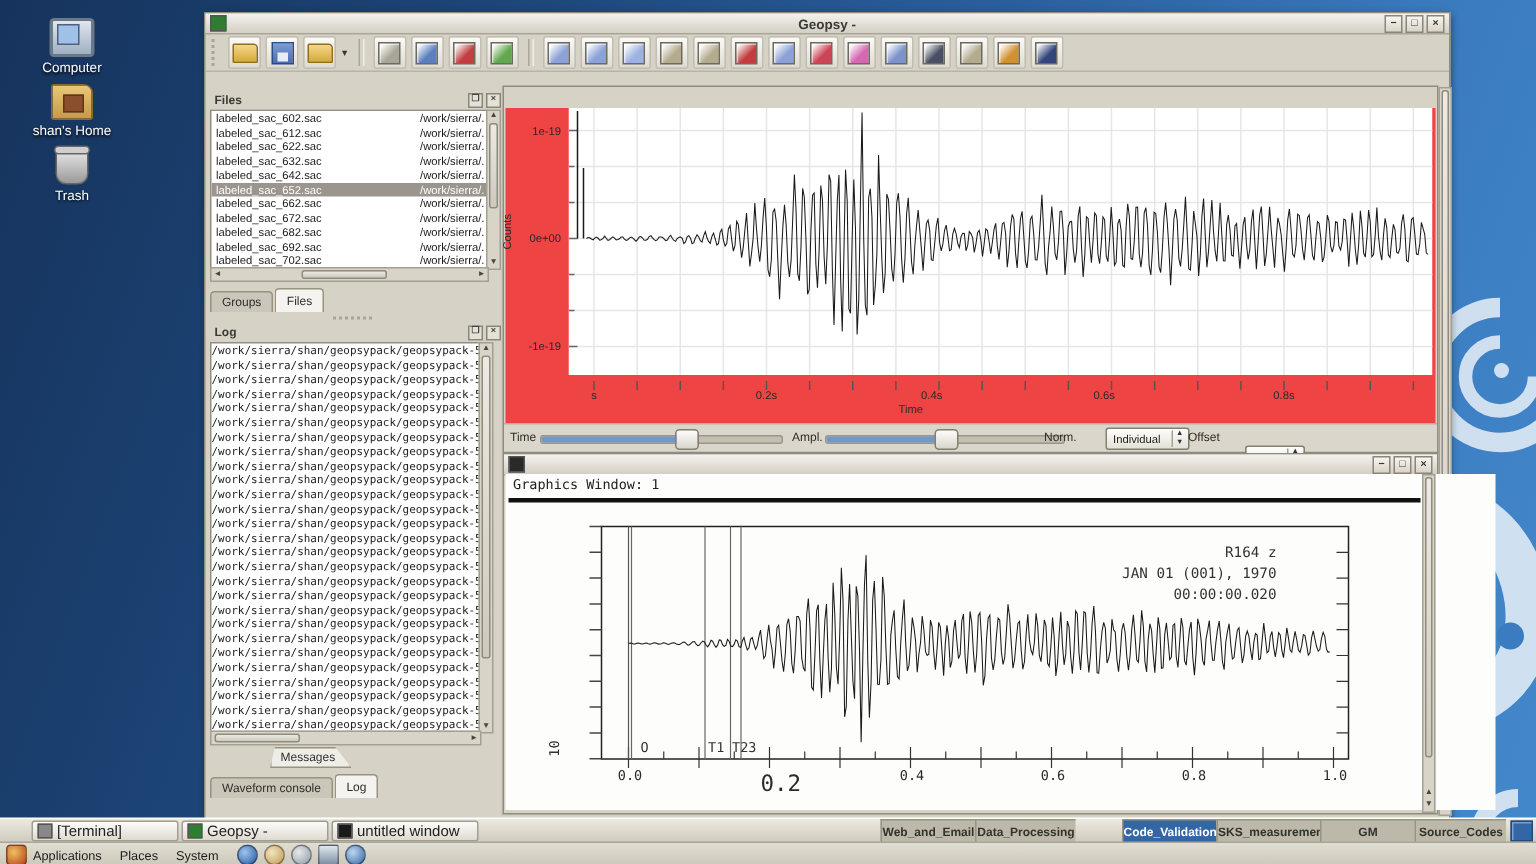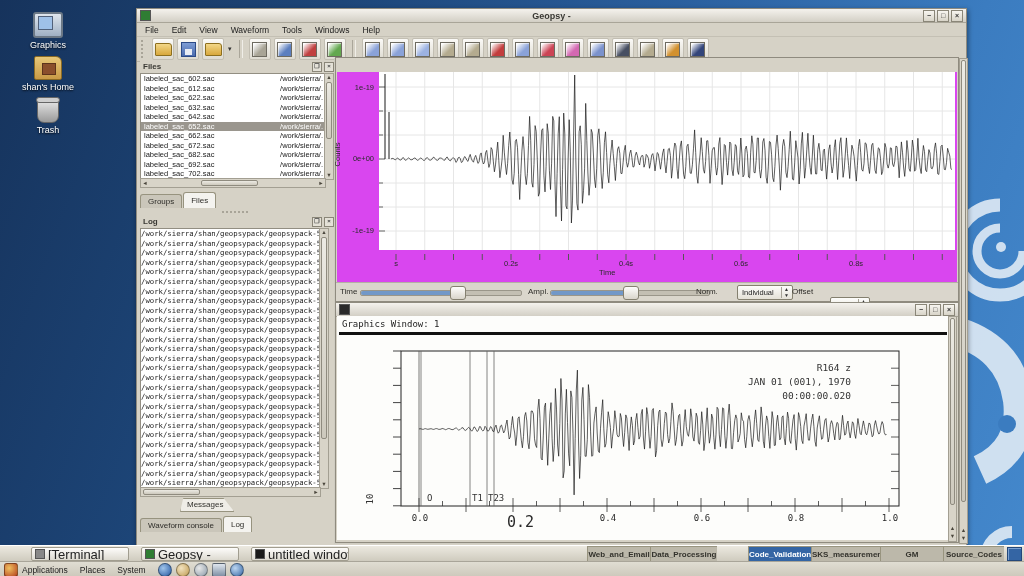--- a/index.html
+++ b/index.html
@@ -62,22 +62,22 @@
   
   #ctrl{position:absolute;left:0;right:0;bottom:0;height:18px;background:#dad6cc;border-top:1px solid #b4b0a4;font-size:8px;color:#2e2d29;}
   .groove{position:absolute;top:7px;height:4px;border-radius:2px;background:#c3bfb3;border:1px solid #9a968a;}
   .groove .fill{position:absolute;left:0;top:0;bottom:0;background:#7298c8;border-radius:2px;}
   .handle{position:absolute;top:-5px;width:14px;height:12px;background:linear-gradient(#fdfdfb,#d9d5cb);border:1px solid #84806f;border-radius:3px;}
   .combo{position:absolute;top:2px;height:13px;background:linear-gradient(#fdfdfb,#e4e1d7);border:1px solid #84806f;border-radius:2px;font-size:7.5px;line-height:13px;padding-left:4px;color:#222;}
   .combo .spin{position:absolute;right:1px;top:1px;bottom:1px;width:9px;border-left:1px solid #a6a296;font-size:5px;line-height:5.5px;text-align:center;color:#333;}
   
   #tb1{position:absolute;left:0;right:0;top:545px;height:16px;background:linear-gradient(#ece9e0,#cdc9bc);border-top:1px solid #fff;display:flex;align-items:center;}
   #tb2{position:absolute;left:0;right:0;top:561px;height:15px;background:linear-gradient(#e0ddd2,#ccc8bb);border-top:1px solid #a9a599;display:flex;align-items:center;font-size:8.5px;color:#1d1d1d;}
-  .taskbtn{height:12px;margin-left:12px;width:90px;border:1px solid #a19d8f;border-radius:2px;background:linear-gradient(#fdfcfa,#dddad0);
-    display:flex;align-items:center;font-size:13px;color:#222;padding:0 3px;gap:3px;white-space:nowrap;overflow:hidden;}
+  .taskbtn{height:12px;margin-left:2px;width:90px;border:1px solid #a19d8f;border-radius:2px;background:linear-gradient(#fdfcfa,#dddad0);
+    display:flex;align-items:center;font-size:10px;color:#222;padding:0 3px;gap:3px;white-space:nowrap;overflow:hidden;}
   .tk-ic{width:8px;height:8px;border:1px solid #555;flex:none;}
   .wstab{height:15px;line-height:15px;text-align:center;font-size:8px;font-weight:bold;color:#33322c;background:#bcb8aa;border-left:1px solid #98947f;border-top:1px solid #98947f;}
   .wstab.active{background:#3465a4;color:#fff;margin-left:31px;}
   .menu-word{margin-right:12px;}
   .launch{width:12px;height:12px;border-radius:50%;margin-right:4px;border:1px solid rgba(0,0,0,.35);}
   svg text{font-family:"DejaVu Sans Mono",monospace;}
 </style>
 </head>
 <body>
 
@@ -91,21 +91,21 @@
       <path d="M950 330 Q1010 345 1018 400 Q1024 450 980 470" stroke-width="30"></path>
       <path d="M1012 560 A52 52 0 1 0 1064 612" stroke-width="22"></path>
       <path d="M1012 532 A26 26 0 1 0 1038 558" stroke-width="12"></path>
     </g>
     <circle cx="1007" cy="424" r="9" fill="#3b7cc0"></circle>
   </svg>
 
   <div id="desktop-icons">
       <div class="dicon" style="left: 10px; top: 12px;">
         <div class="art art-computer"></div>
-        <div>Graphics</div>
+        <div>Computer</div>
       </div>
       <div class="dicon" style="left: 10px; top: 56px;">
         <div class="art art-home"></div>
         <div>shan's Home</div>
       </div>
       <div class="dicon" style="left: 10px; top: 99px;">
         <div class="art art-trash"></div>
         <div>Trash</div>
       </div>
     </div>
@@ -113,29 +113,20 @@
   <div class="window" id="geopsy" style="left:136px;top:8px;width:829px;height:537px;">
     <div class="titlebar">
       <span class="t-ic"></span>
       <span class="t-title">Geopsy -</span>
       <span class="t-btns">
         <span class="t-btn">−</span>
         <span class="t-btn">□</span>
         <span class="t-btn">×</span>
       </span>
     </div>
-    <div id="menubar">
-        <span>File</span>
-        <span>Edit</span>
-        <span>View</span>
-        <span>Waveform</span>
-        <span>Tools</span>
-        <span>Windows</span>
-        <span>Help</span>
-      </div>
     <div id="toolbar">
         <span class="thandle"></span>
         <span class="tbtn">
           <span class="ic-open"></span>
         </span>
         <span class="tbtn">
           <span class="ic-save"></span>
         </span>
         <span class="tbtn">
           <span class="ic-import"></span>
@@ -321,21 +312,21 @@
 
     <div class="abs" style="left:197px;top:49px;width:630px;height:486px;background:#cfccc1;"></div>
 
     <div class="sb" style="left:822px;top:49px;width:7px;height:484px;">
       <span class="thumb" style="left:1px;right:1px;top:1px;height:440px;"></span>
       <span class="ar" style="bottom:9px;">▲</span>
         <span class="ar" style="bottom:1px;">▼</span>
     </div>
 
     <div class="window" style="left:198px;top:48px;width:622px;height:243px;box-shadow:none;">
-      <div class="abs" style="left:1px;top:14px;width:620px;height:210px;background:#d946ef;">
+      <div class="abs" style="left:1px;top:14px;width:620px;height:210px;background:#ef4444;">
         <span class="plot-label" style="left:-11px;top:78px;transform:rotate(-90deg);">Counts</span>
         <span class="plot-label" id="yt0" style="right:583px;top:11px;">1e-19</span>
         <span class="plot-label" id="yt1" style="right:583px;top:82px;">0e+00</span>
         <span class="plot-label" id="yt2" style="right:583px;top:154px;">-1e-19</span>
         <svg id="plot1" width="576" height="196" style="position:absolute;left:42px;top:0;">
             <rect x="0" y="0" width="576" height="178" fill="#ffffff"></rect>
             <line x1="17" y1="0" x2="17" y2="178" stroke="#e6e6e6" stroke-width="1"></line>
             <line x1="45.75" y1="0" x2="45.75" y2="178" stroke="#e6e6e6" stroke-width="1"></line>
             <line x1="74.5" y1="0" x2="74.5" y2="178" stroke="#e6e6e6" stroke-width="1"></line>
             <line x1="103.25" y1="0" x2="103.25" y2="178" stroke="#e6e6e6" stroke-width="1"></line>
@@ -389,22 +380,22 @@
             <line x1="505.75" y1="182" x2="505.75" y2="188" stroke="#555" stroke-width="1"></line>
             <line x1="534.5" y1="182" x2="534.5" y2="188" stroke="#555" stroke-width="1"></line>
             <line x1="563.25" y1="182" x2="563.25" y2="188" stroke="#555" stroke-width="1"></line>
             <line x1="6" y1="87" x2="6" y2="2" stroke="#1a1a1a" stroke-width="1"></line>
             <line x1="10" y1="87" x2="10" y2="40" stroke="#1a1a1a" stroke-width="1"></line>
             <path d="M12,87L12.0,87.0L13.1,86.4L14.2,86.5L15.3,87.3L16.4,87.9L17.5,86.7L18.6,86.1L19.7,86.8L20.8,88.1L21.9,87.9L23.0,86.9L24.1,85.4L25.2,86.8L26.3,88.3L27.4,87.8L28.5,86.8L29.6,85.9L30.7,86.7L31.8,87.9L32.9,87.7L34.0,87.2L35.1,86.0L36.2,86.0L37.3,87.4L38.4,88.3L39.5,87.8L40.6,86.8L41.7,86.0L42.8,86.6L43.9,87.7L45.0,88.8L46.1,87.6L47.2,86.0L48.3,85.7L49.4,86.7L50.5,88.2L51.6,88.1L52.7,87.5L53.8,85.7L54.9,85.1L56.0,86.6L57.1,87.8L58.2,88.4L59.3,87.8L60.4,86.0L61.5,86.0L62.6,86.1L63.7,87.2L64.8,88.4L65.9,88.0L67.0,86.0L68.1,84.9L69.2,86.8L70.3,88.3L71.4,88.9L72.5,87.0L73.6,86.1L74.7,86.0L75.8,86.9L76.9,90.4L78.0,89.3L79.1,85.9L80.2,85.2L81.3,86.7L82.4,90.5L83.5,89.7L84.6,86.6L85.7,84.5L86.8,86.0L87.9,88.4L89.0,89.4L90.1,85.2L91.2,82.4L92.3,86.5L93.4,88.9L94.5,90.2L95.6,85.6L96.7,83.4L97.8,87.2L98.9,91.4L100.0,90.3L101.1,82.8L102.2,80.9L103.3,88.2L104.4,92.0L105.5,90.3L106.6,80.6L107.7,78.4L108.8,87.9L109.9,95.4L111.0,91.6L112.1,75.6L113.2,77.6L114.3,89.1L115.4,99.8L116.5,92.9L117.6,81.2L118.7,70.1L119.8,88.7L120.9,105.7L122.0,97.1L123.1,86.9L124.2,63.3L125.3,80.1L126.4,93.0L127.5,102.5L128.6,91.7L129.7,73.4L130.8,60.0L131.9,78.9L133.0,107.8L134.1,112.4L135.2,101.5L136.3,69.3L137.4,67.4L138.5,75.7L139.6,102.7L140.7,127.5L141.8,101.6L142.9,79.1L144.0,64.6L145.1,77.9L146.2,103.1L147.3,112.6L148.4,101.6L149.5,73.3L150.6,44.4L151.7,68.3L152.8,110.3L153.9,115.2L155.0,92.4L156.1,53.6L157.2,59.3L158.3,87.6L159.4,124.2L160.5,121.0L161.6,82.0L162.7,58.2L163.8,56.7L164.9,103.8L166.0,119.9L167.1,94.5L168.2,51.7L169.3,61.2L170.4,98.8L171.5,117.5L172.6,91.2L173.7,44.4L174.8,48.9L175.9,107.5L177.0,144.6L178.1,101.7L179.2,61.9L180.3,44.7L181.4,113.3L182.5,149.0L183.6,97.3L184.7,41.1L185.8,62.0L186.9,133.8L188.0,136.9L189.1,87.0L190.2,47.7L191.3,79.9L192.4,151.0L193.5,128.1L194.6,63.9L195.7,3.0L196.8,87.3L197.9,131.7L199.0,138.1L200.1,59.8L201.2,53.8L202.3,72.8L203.4,131.3L204.5,118.7L205.6,96.8L206.7,31.4L207.8,68.4L208.9,101.0L210.0,123.3L211.1,110.2L212.2,57.4L213.3,60.9L214.4,82.0L215.5,107.1L216.6,115.7L217.7,96.7L218.8,63.2L219.9,56.8L221.0,72.7L222.1,101.1L223.2,116.5L224.3,100.3L225.4,70.7L226.5,59.8L227.6,80.6L228.7,102.8L229.8,110.8L230.9,91.7L232.0,78.8L233.1,68.0L234.2,81.4L235.3,94.4L236.4,108.5L237.5,91.6L238.6,77.1L239.7,74.7L240.8,81.4L241.9,101.3L243.0,101.6L244.1,90.7L245.2,78.7L246.3,73.3L247.4,89.5L248.5,95.2L249.6,90.6L250.7,81.5L251.8,78.1L252.9,85.7L254.0,95.1L255.1,94.5L256.2,83.9L257.3,80.2L258.4,83.8L259.5,90.4L260.6,93.0L261.7,85.8L262.8,83.5L263.9,83.7L265.0,95.2L266.1,91.6L267.2,82.4L268.3,83.7L269.4,86.4L270.5,96.3L271.6,90.8L272.7,83.1L273.8,81.6L274.9,87.9L276.0,98.9L277.1,90.5L278.2,80.6L279.3,81.7L280.4,89.0L281.5,97.2L282.6,89.3L283.7,80.9L284.8,76.9L285.9,92.2L287.0,100.9L288.1,89.3L289.2,77.3L290.3,76.3L291.4,83.5L292.5,106.2L293.6,96.1L294.7,79.0L295.8,71.0L296.9,73.9L298.0,96.6L299.1,106.6L300.2,89.3L301.3,74.0L302.4,68.9L303.5,85.1L304.6,102.2L305.7,106.7L306.8,94.4L307.9,74.2L309.0,72.2L310.1,83.5L311.2,101.1L312.3,101.4L313.4,92.8L314.5,76.2L315.6,57.9L316.7,80.3L317.8,103.8L318.9,111.3L320.0,93.1L321.1,82.0L322.2,65.7L323.3,79.5L324.4,97.3L325.5,101.2L326.6,89.7L327.7,68.9L328.8,68.7L329.9,83.4L331.0,111.3L332.1,96.7L333.2,78.8L334.3,75.8L335.4,75.6L336.5,93.8L337.6,103.1L338.7,95.3L339.8,72.0L340.9,65.6L342.0,92.2L343.1,112.6L344.2,98.0L345.3,72.5L346.4,73.6L347.5,90.5L348.6,103.1L349.7,88.4L350.8,70.0L351.9,71.7L353.0,97.7L354.1,103.7L355.2,90.3L356.3,72.6L357.4,74.4L358.5,98.7L359.6,102.4L360.7,87.7L361.8,66.0L362.9,81.9L364.0,104.9L365.1,102.8L366.2,77.2L367.3,74.1L368.4,81.6L369.5,105.0L370.6,105.9L371.7,80.2L372.8,63.8L373.9,72.2L375.0,100.4L376.1,100.9L377.2,88.4L378.3,66.1L379.4,66.0L380.5,97.5L381.6,106.1L382.7,96.8L383.8,69.9L384.9,66.5L386.0,78.2L387.1,105.2L388.2,111.3L389.3,94.9L390.4,69.5L391.5,70.3L392.6,82.8L393.7,105.7L394.8,109.7L395.9,94.3L397.0,73.0L398.1,63.1L399.2,76.5L400.3,94.0L401.4,118.2L402.5,96.9L403.6,74.0L404.7,67.4L405.8,74.7L406.9,100.3L408.0,105.6L409.1,94.5L410.2,77.7L411.3,59.2L412.4,82.2L413.5,107.2L414.6,108.0L415.7,90.9L416.8,68.7L417.9,77.2L419.0,85.9L420.1,112.0L421.2,97.7L422.3,71.9L423.4,60.3L424.5,85.0L425.6,106.2L426.7,95.4L427.8,77.7L428.9,61.3L430.0,82.2L431.1,95.3L432.2,102.3L433.3,84.0L434.4,63.2L435.5,84.1L436.6,101.9L437.7,102.0L438.8,77.6L439.9,71.3L441.0,81.5L442.1,98.1L443.2,98.7L444.3,78.6L445.4,77.0L446.5,92.9L447.6,107.1L448.7,92.9L449.8,77.6L450.9,72.8L452.0,90.9L453.1,101.0L454.2,94.5L455.3,75.7L456.4,67.7L457.5,88.8L458.6,107.5L459.7,90.0L460.8,71.3L461.9,65.7L463.0,84.6L464.1,105.3L465.2,97.3L466.3,82.0L467.4,65.9L468.5,81.4L469.6,93.5L470.7,106.5L471.8,87.2L472.9,73.2L474.0,77.4L475.1,84.5L476.2,97.4L477.3,109.1L478.4,93.7L479.5,74.4L480.6,67.3L481.7,80.8L482.8,97.5L483.9,99.2L485.0,91.7L486.1,70.8L487.2,71.7L488.3,81.2L489.4,94.4L490.5,101.5L491.6,88.2L492.7,73.1L493.8,71.3L494.9,84.4L496.0,98.3L497.1,101.5L498.2,87.2L499.3,75.8L500.4,76.8L501.5,86.4L502.6,102.6L503.7,99.4L504.8,87.2L505.9,71.4L507.0,75.7L508.1,92.1L509.2,96.1L510.3,91.4L511.4,75.8L512.5,76.3L513.6,92.0L514.7,94.6L515.8,89.1L516.9,74.1L518.0,74.7L519.1,88.2L520.2,105.8L521.3,87.5L522.4,69.9L523.5,80.2L524.6,95.0L525.7,104.4L526.8,90.7L527.9,68.5L529.0,78.9L530.1,96.7L531.2,99.4L532.3,86.2L533.4,68.1L534.5,75.8L535.6,99.2L536.7,97.7L537.8,84.9L538.9,66.3L540.0,85.7L541.1,95.9L542.2,101.5L543.3,85.0L544.4,73.5L545.5,79.7L546.6,98.0L547.7,99.7L548.8,87.4L549.9,77.6L551.0,81.0L552.1,96.1L553.2,96.8L554.3,93.5L555.4,76.8L556.5,70.9L557.6,81.2L558.7,101.8L559.8,102.4L560.9,89.5L562.0,74.3L563.1,73.1L564.2,84.1L565.3,97.4L566.4,97.7L567.5,90.6L568.6,76.3L569.7,80.2L570.8,84.1L571.9,96.7L573.0,97.6" fill="none" stroke="#1a1a1a" stroke-width="0.7"></path>
           </svg>
         <div id="xt1">
             <span class="plot-label" style="left: 47px; top: 187px; width: 24px; text-align: center;">s</span>
             <span class="plot-label" style="left: 162px; top: 187px; width: 24px; text-align: center;">0.2s</span>
-            <span class="plot-label" style="left: 277px; top: 187px; width: 24px; text-align: center;">0.4s</span>
-            <span class="plot-label" style="left: 392px; top: 187px; width: 24px; text-align: center;">0.6s</span>
+            <span class="plot-label" style="left: 277px; top: 187px; width: 24px; ">0.4s</span>
+            <span class="plot-label" style="left: 392px; top: 187px; width: 24px; ">0.6s</span>
             <span class="plot-label" style="left: 507px; top: 187px; width: 24px; text-align: center;">0.8s</span>
           </div>
         <span class="plot-label" style="left:262px;top:196px;">Time</span>
       </div>
       <div id="ctrl">
         <span class="abs" style="left:4px;top:4px;">Time</span>
         <span class="groove" style="left:24px;width:160px;">
           <span class="fill" style="width:96px;"></span>
             <span class="handle" style="left:89px;"></span>
         </span>
@@ -428,21 +419,21 @@
 
     <div class="window" style="left:198px;top:293px;width:622px;height:239px;box-shadow:none;">
       <div class="titlebar">
         <span class="t-ic" style="background:#2a2a2a;"></span>
         <span class="t-btns">
           <span class="t-btn">−</span>
           <span class="t-btn">□</span>
           <span class="t-btn">×</span>
         </span>
       </div>
-      <div class="abs" style="left:1px;top:13px;width:613px;height:224px;background:#fdfdfb;overflow:hidden;">
+      <div class="abs" style="left:1px;top:13px;width:613px;height:224px;background:#fdfdfb;overflow:hidden;padding-left:47px;">
         <span class="mono" style="position:absolute;left:5px;top:3px;font-size:9px;color:#222;">Graphics Window:  1</span>
         <div class="abs" style="left:2px;top:16px;width:608px;height:3px;background:#111;"></div>
         <svg id="plot2" width="520" height="174" style="position:absolute;left:54px;top:29px;">
             <rect x="10" y="6" width="498" height="155" fill="none" stroke="#222" stroke-width="1"></rect>
             <line x1="2" y1="6" x2="10" y2="6" stroke="#444" stroke-width="1"></line>
             <line x1="2" y1="23.2" x2="10" y2="23.2" stroke="#444" stroke-width="1"></line>
             <line x1="2" y1="40.4" x2="10" y2="40.4" stroke="#444" stroke-width="1"></line>
             <line x1="2" y1="57.599999999999994" x2="10" y2="57.599999999999994" stroke="#444" stroke-width="1"></line>
             <line x1="2" y1="74.8" x2="10" y2="74.8" stroke="#444" stroke-width="1"></line>
             <line x1="2" y1="92" x2="10" y2="92" stroke="#444" stroke-width="1"></line>

